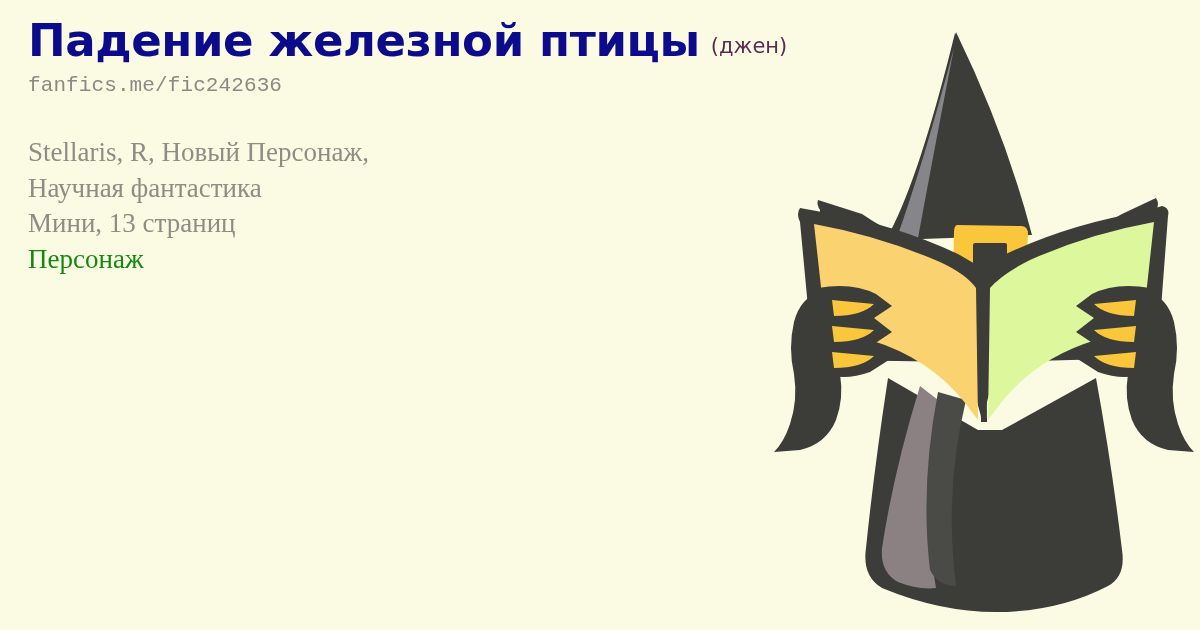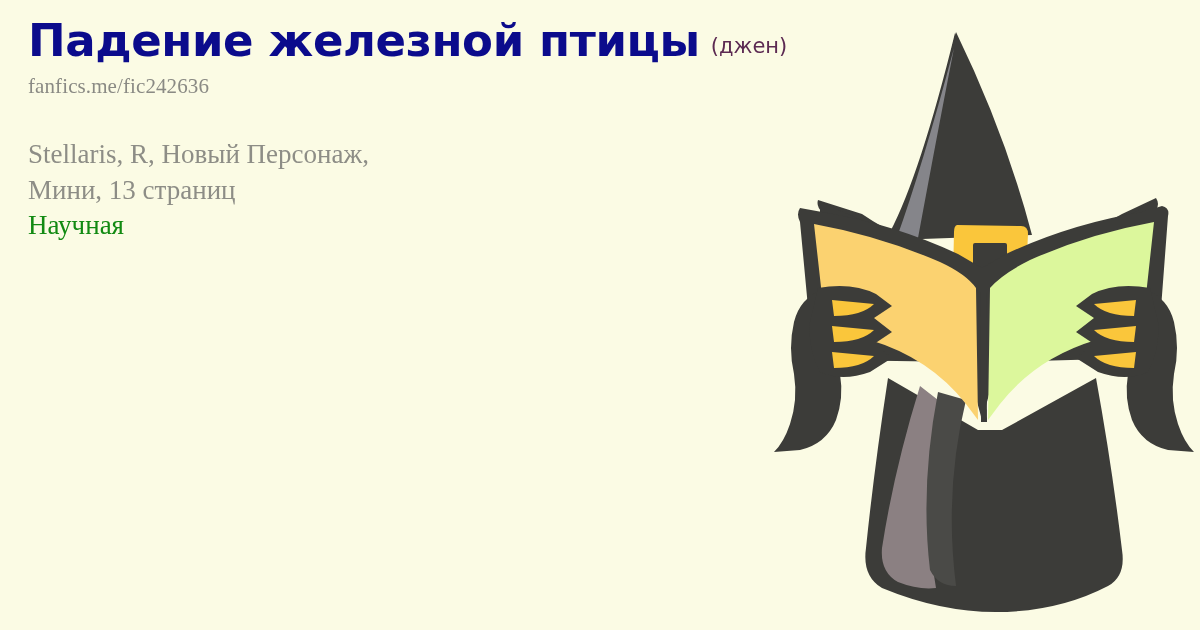--- a/index.html
+++ b/index.html
@@ -46,21 +46,21 @@
     font-family: "DejaVu Sans", sans-serif;
     font-size: 21px;
     color: #5c2a52;
     margin-left: 11px;
     position: relative;
     top: -3px;
   }
 
   #fic-url {
     margin-top: 11px;
-    font-family: Liberation Serif, serif;
+    font-family: Liberation Mono, monospace;
     font-size: 21px;
     color: #8a8a84;
     letter-spacing: 0.1px;
   }
 
   #fic-author {
     margin-top: 43px;
     font-family: "DejaVu Sans", sans-serif;
     font-weight: bold;
     font-size: 29px;
@@ -240,19 +240,20 @@
 
     <div id="title-line">
       <span id="fic-title">Падение железной птицы</span><span id="fic-category">(джен)</span>
     </div>
 
     <div id="fic-url">fanfics.me/fic242636</div>
 
 
     <div id="meta-block">
       <div class="meta-line">Stellaris, R, Новый Персонаж,</div>
+      <div class="meta-line">Научная фантастика</div>
       <div class="meta-line">Мини, 13 страниц</div>
-      <div class="meta-line status">Научная</div>
+      <div class="meta-line status">Персонаж</div>
     </div>
 
   </div>
 
 </div>
 
 </body></html>

